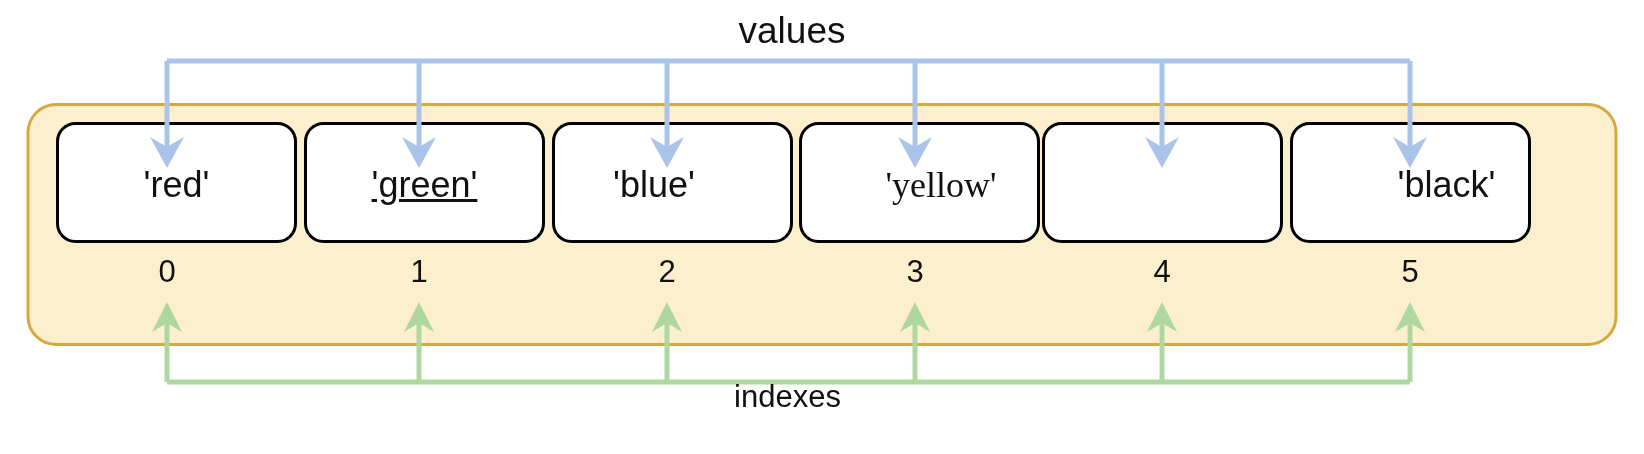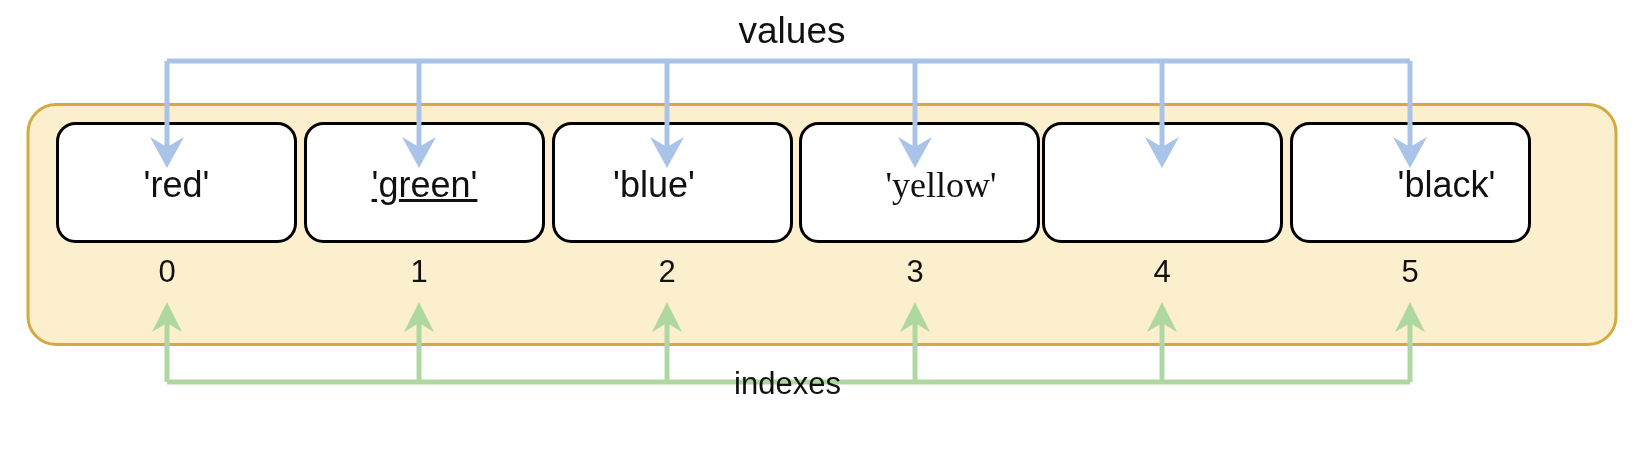--- a/index.html
+++ b/index.html
@@ -34,21 +34,21 @@
   }
   #values-label {
     left: 0;
     width: 1584px;
     top: 12px;
     font-size: 37px;
   }
   #indexes-label {
     left: 0;
     width: 1575px;
-    top: 368px;
+    top: 381px;
     font-size: 31px;
   }
   .cell-label {
     position: absolute;
     top: 167px;
     font-size: 36px;
     color: #111111;
     text-align: center;
     line-height: 1;
     white-space: nowrap;

